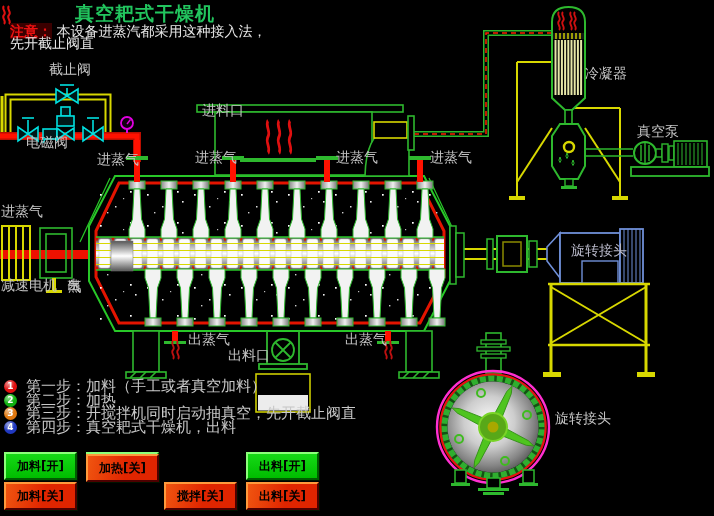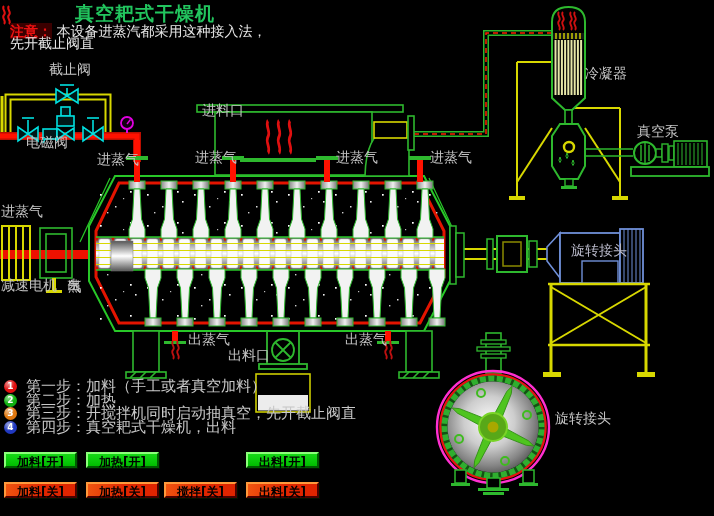--- a/index.html
+++ b/index.html
@@ -9,21 +9,21 @@
   .lbl{position:absolute;font-size:14px;line-height:12px;color:#c4c4c4;white-space:nowrap;}
   .lbl.vert{writing-mode:vertical-rl;text-orientation:upright;letter-spacing:1px;}
   #title{position:absolute;left:57px;top:1px;font-size:19px;font-weight:bold;color:#22c55e;letter-spacing:1px;margin-left:18px;}
   #notice{position:absolute;left:10px;top:25px;font-size:14px;line-height:12px;color:#e8e8e8;width:260px;}
   #notice .warn{color:#ee1111;font-weight:bold;background:#3a0000;}
   .step{position:absolute;left:4px;height:13px;display:flex;align-items:center;}
   .badge{width:13px;height:13px;border-radius:50%;color:#fff;font-size:9px;font-weight:bold;
          text-align:center;line-height:13px;margin-right:9px;flex:0 0 auto;
          background-image:radial-gradient(circle at 35% 28%,rgba(255,255,255,.55),rgba(255,255,255,0) 50%);}
   .steptext{font-size:15px;color:#c8c8c8;white-space:nowrap;}
-  .btn{position:absolute;width:73px;height:16px;font-family:"DejaVu Sans",sans-serif;
+  .btn{position:absolute;width:73px;height:28px;font-family:"DejaVu Sans",sans-serif;
        font-size:12px;font-weight:bold;color:#000;padding:0;cursor:pointer;
        border-style:solid;border-width:2px;box-shadow:1px 1px 0 #001400;}
   .btn.on{background:linear-gradient(#16d916,#00bd00);border-color:#8cff7a #005c00 #005c00 #8cff7a;}
   .btn.off{background:linear-gradient(100deg,#f05510,#e02500 55%);border-color:#ff9a3c #4d0000 #4d0000 #ff9a3c;}
 </style>
 </head>
 <body>
 
 <div id="screen">
 
@@ -450,17 +450,17 @@
 </div>
 <div class="step" style="top:420.5px">
   <span class="badge" style="background-color:#2038c0">4</span>
   <span class="steptext">第四步：真空耙式干燥机，出料</span>
 </div>
 
 <button class="btn on" style="left:4px;top:452px">加料[开]</button>
 <button class="btn on" style="left:86px;top:452px">加热[开]</button>
 <button class="btn on" style="left:246px;top:452px">出料[开]</button>
 <button class="btn off" style="left:4px;top:482px">加料[关]</button>
-<button class="btn off" style="left:86px;top:482px">加热[关]</button>
+<button class="btn off" style="left:86px;top:454px">加热[关]</button>
 <button class="btn off" style="left:164px;top:482px">搅拌[关]</button>
 <button class="btn off" style="left:246px;top:482px">出料[关]</button>
 
 </div>
 
 </body></html>

